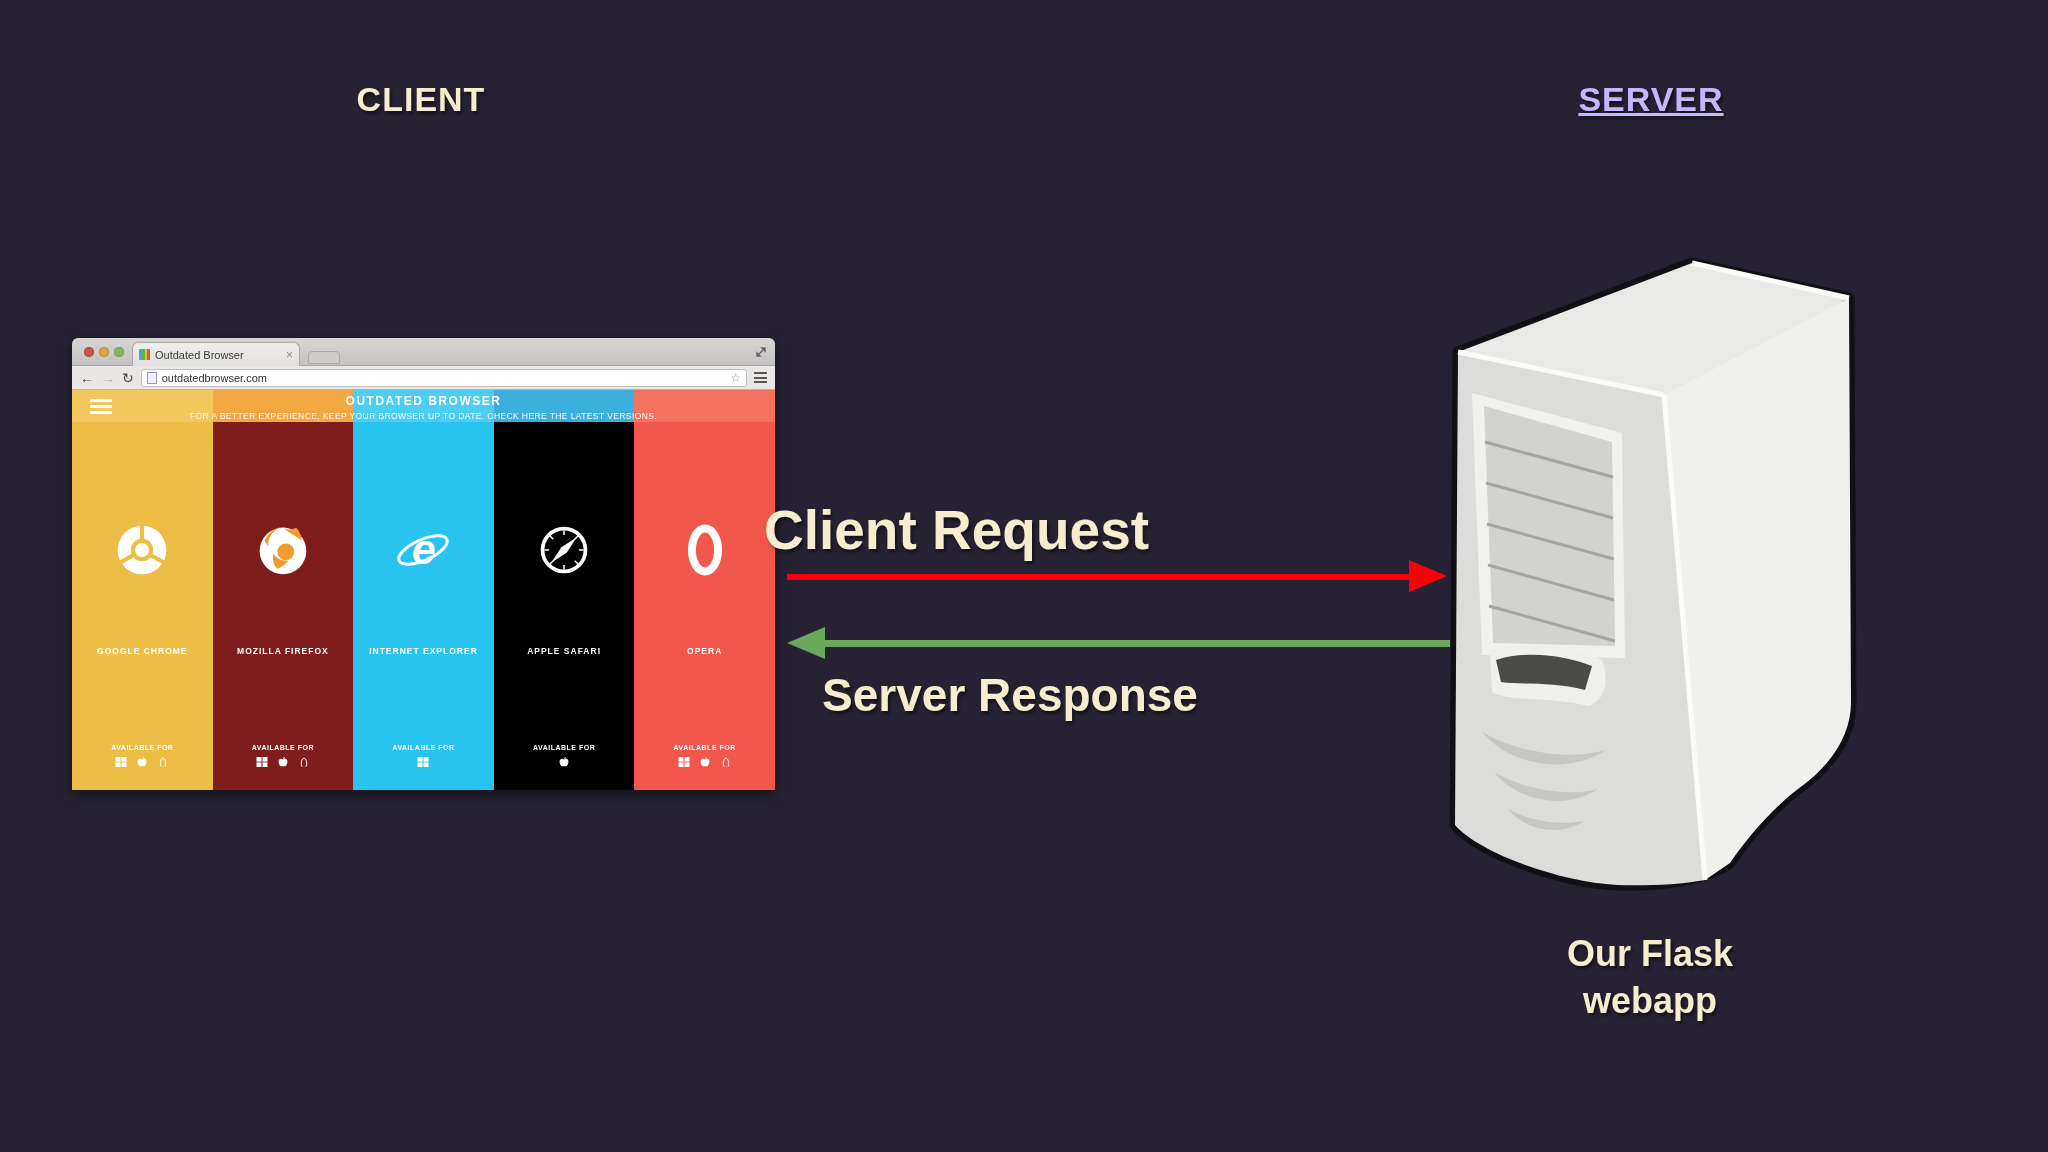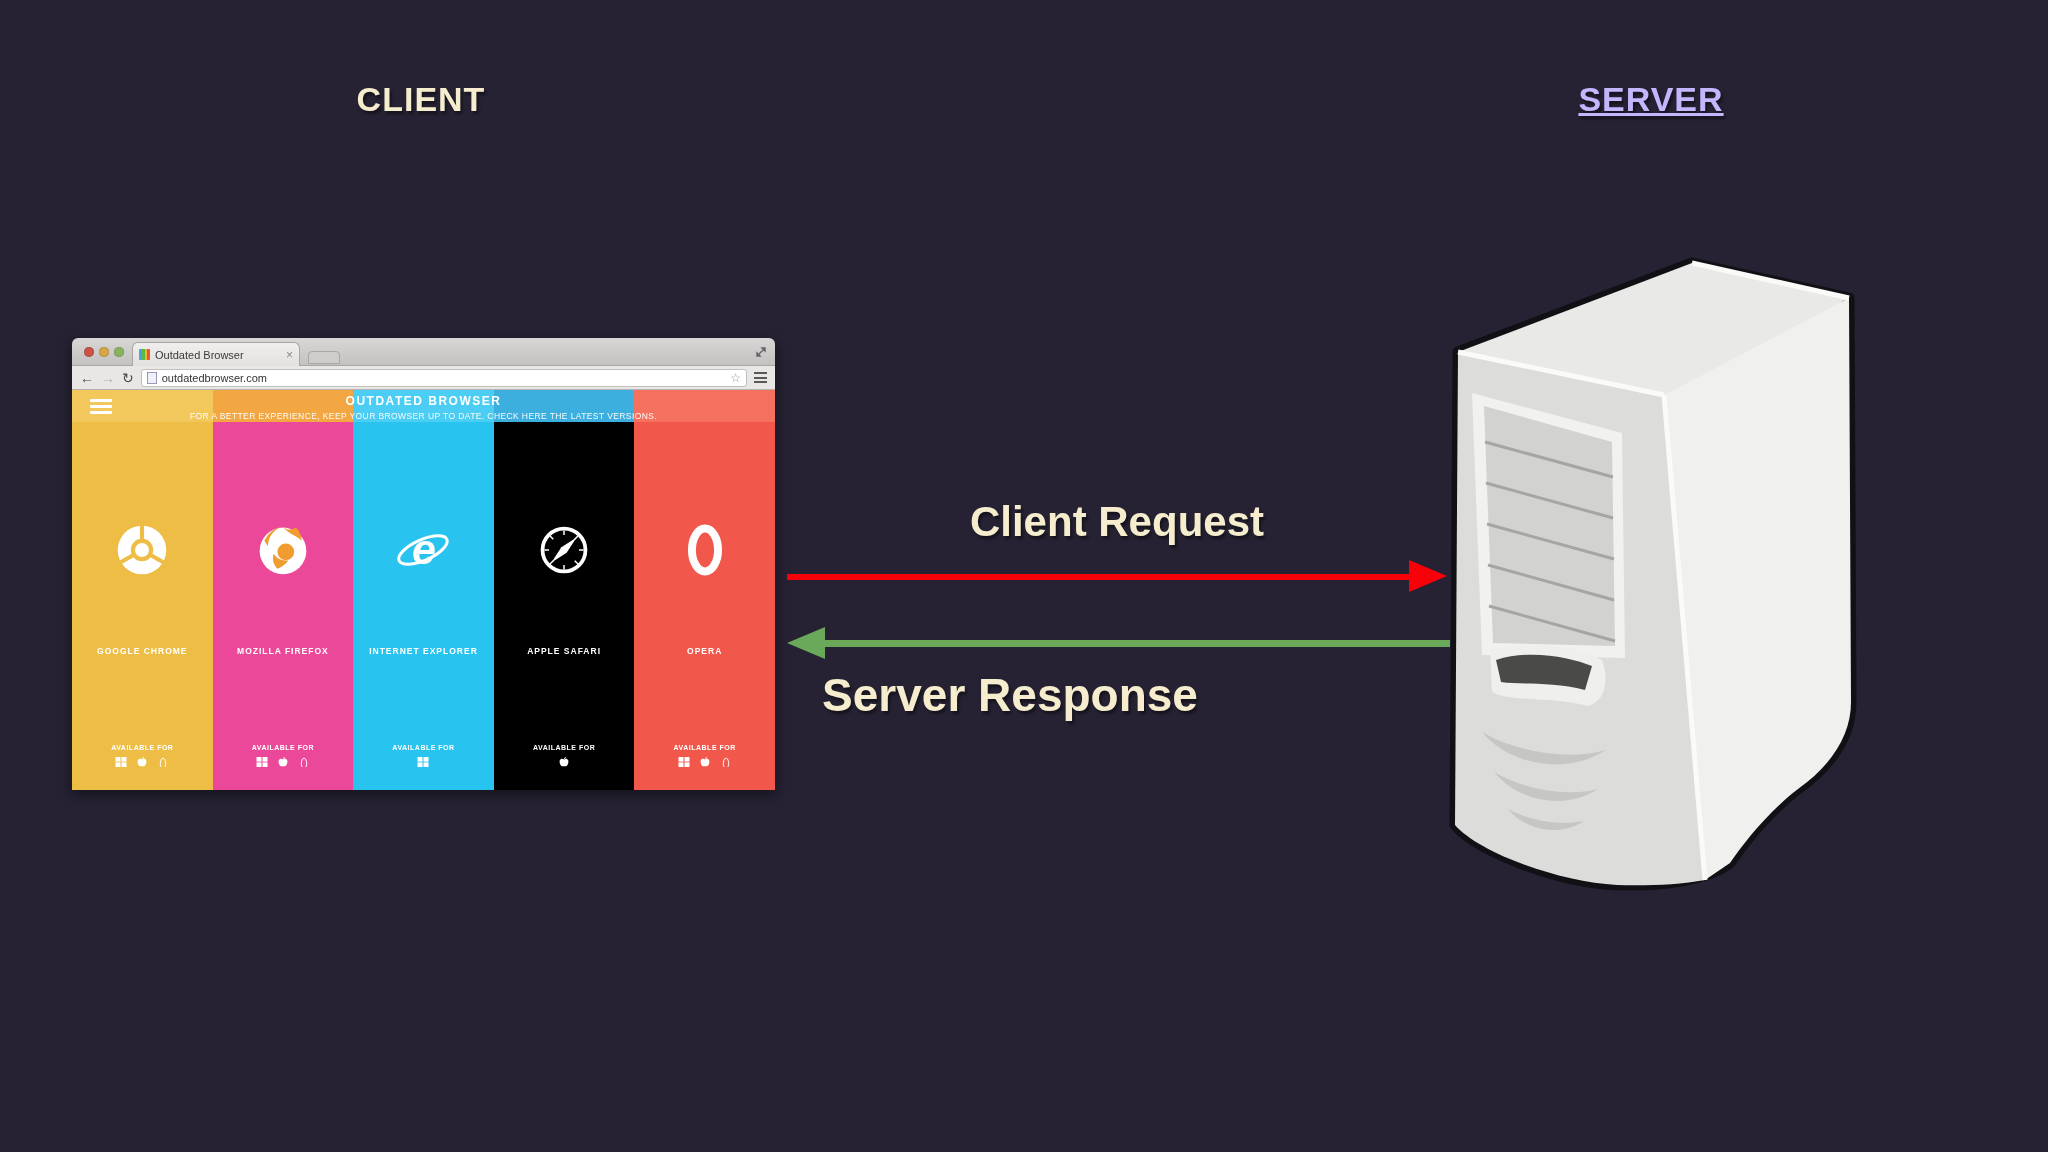--- a/index.html
+++ b/index.html
@@ -57,21 +57,21 @@
   #hamburger i{height:3px;background:#fff;border-radius:1px;}
   
   .arrow-line{position:absolute;}
   .arrow-head{position:absolute;width:0;height:0;}
   #req-line{left:787px;top:574px;width:622px;height:6px;}
   #req-head{left:1409px;top:560px;border-top:16px solid transparent;border-bottom:16px solid transparent;
     border-left:38px solid;}
   #resp-head{left:787px;top:627px;border-top:16px solid transparent;border-bottom:16px solid transparent;
     border-right:38px solid;}
   #resp-line{left:823px;top:640px;width:627px;height:7px;}
-  #req-label{position:absolute;left:764px;top:498px;width:500px;text-align:right;font-size:42px;}
+  #req-label{position:absolute;left:764px;top:498px;width:500px;text-align:left;font-size:55px;}
   #resp-label{position:absolute;left:760px;top:668px;width:500px;text-align:center;font-size:46px;}
   
   #tower{position:absolute;left:1438px;top:252px;width:430px;height:650px;}
   #server-caption{position:absolute;left:1500px;top:930px;width:300px;text-align:center;
     font-size:36px;line-height:47px;}
 </style>
 </head>
 <body>
 
 <div id="stage" style="background: rgb(38, 34, 51);">
@@ -152,21 +152,21 @@
     <path fill="#fff" d="M6.1,3 C6.1,1.9 6.8,1.1 7.9,0.9 C8,1.9 7.4,2.8 6.1,3 Z"></path>
   </svg>
             <svg viewBox="0 0 12 12">
     <path d="M3.8,10.4 C2.9,8.4 3.3,5 4.5,3 C5.1,2 6.9,2 7.5,3 C8.7,5 9.1,8.4 8.2,10.4" fill="none" stroke="#fff" stroke-width="1"></path>
     <path d="M2.8,10.8 C3.5,10.1 4.6,10.1 5.1,10.8 Z" fill="#fff"></path>
     <path d="M6.9,10.8 C7.4,10.1 8.5,10.1 9.2,10.8 Z" fill="#fff"></path>
   </svg>
           </div>
       </div>
 
-      <div class="col" style="background: #ec4899; --col: #f09c2f;">
+      <div class="col" style="background: #7f1d1d; --col: #f09c2f;">
         <div class="col-header" style="background: rgb(242, 167, 67);"></div>
         <div class="logo">
           <svg viewBox="0 0 60 60">
             <circle cx="30" cy="31" r="25" fill="#fff"></circle>
             <g fill="var(--col)">
               <path d="M10,20 A26,26 0 0,1 30,5 A21,21 0 0,0 14,26 Z"></path>
               <path d="M30,5 C34,9 40,9 44,6 C48,10 50,16 50,20 C44,14 36,13 30,5 Z"></path>
               <circle cx="33" cy="32" r="9"></circle>
               <path d="M24,50 C20,46 18,40 20,34 C24,40 30,42 36,41 C32,46 28,49 24,50 Z"></path>
             </g>
@@ -319,13 +319,17 @@
       </g>
       <path d="M52,398 C92,386 142,396 164,408 C172,430 166,450 150,454 C110,444 70,450 54,440 Z" fill="#efefed"></path>
       <path d="M58,408 C92,397 132,405 154,414 L147,438 C114,429 84,433 63,430 Z" fill="#4a4a48"></path>
       <g fill="#c6c6c4">
         <path d="M44,480 C82,502 134,508 168,498 C132,522 74,516 44,480 Z"></path>
         <path d="M56,520 C90,540 134,544 160,537 C128,558 82,551 56,520 Z"></path>
         <path d="M70,557 C96,571 126,573 146,569 C122,585 88,579 70,557 Z"></path>
       </g>
     </svg>
   </div>
+  <div id="server-caption" class="cream" style="color: rgb(245, 237, 205);">
+    <div>Our Flask</div>
+    <div>webapp</div>
+  </div>
 </div>
 
 </body></html>

